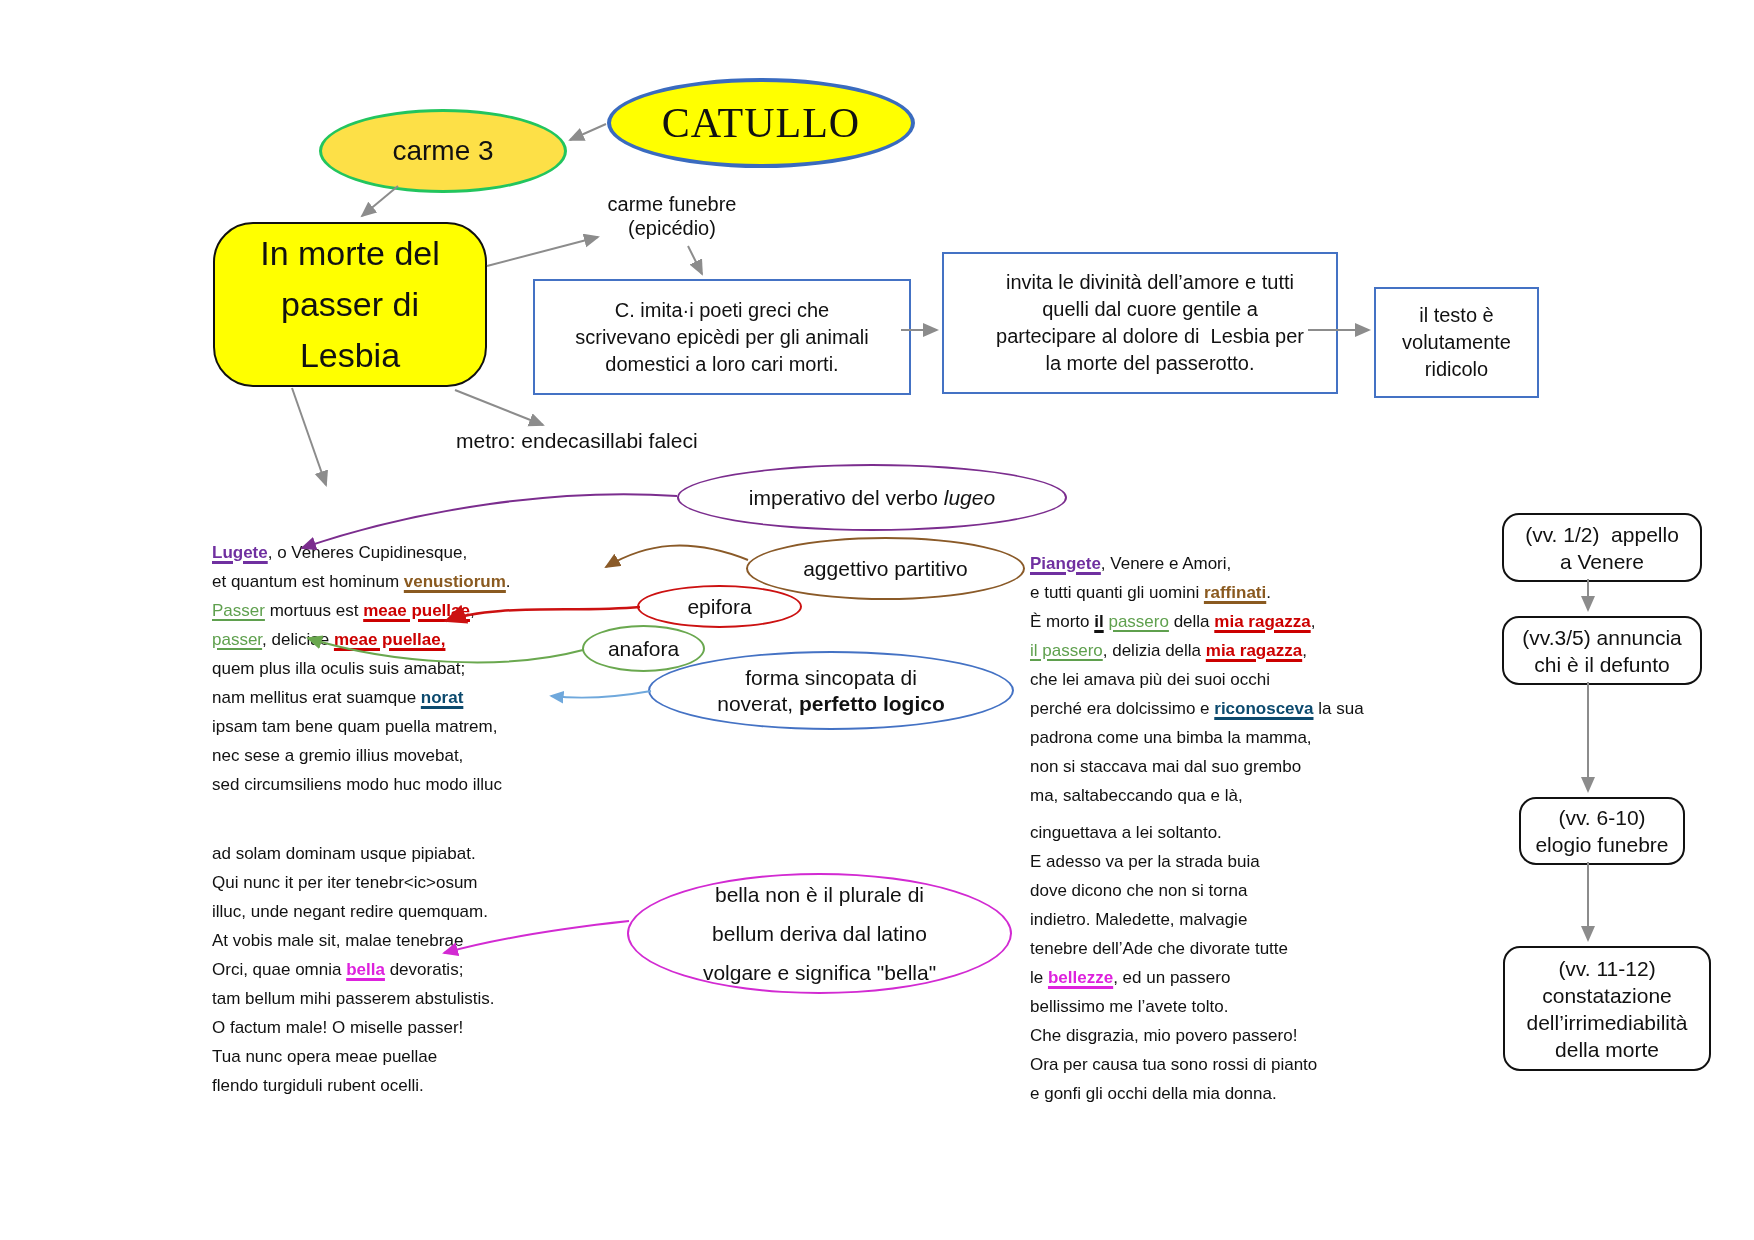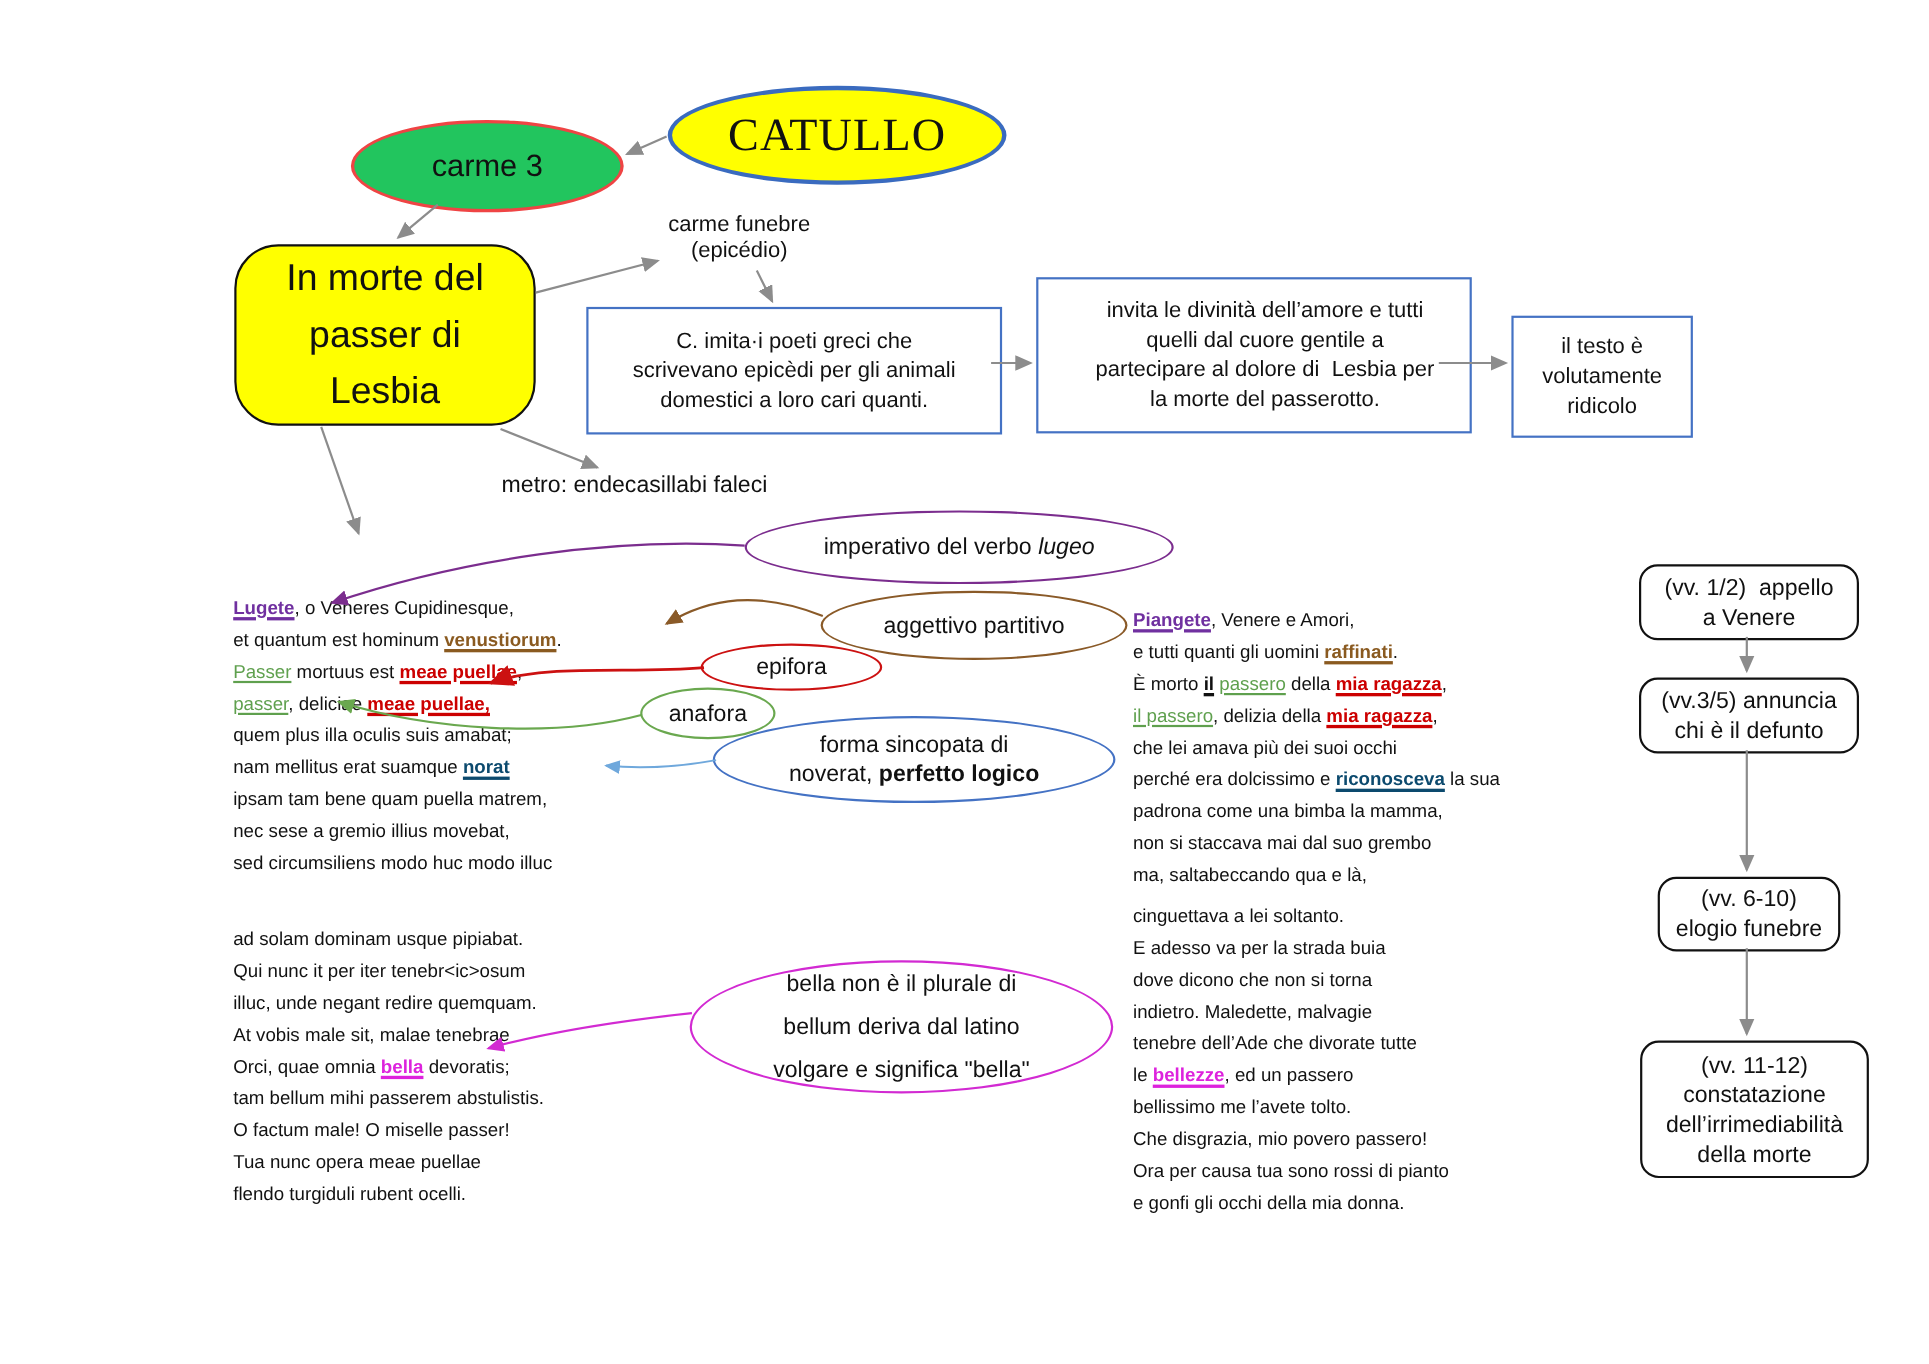--- a/index.html
+++ b/index.html
@@ -11,29 +11,29 @@
   .rect{position:absolute;background:#fff;display:flex;flex-direction:column;
         align-items:center;justify-content:center;text-align:center;z-index:2;}
   .tl{white-space:pre;}
   .textblock{position:absolute;font-size:17px;line-height:29px;z-index:2;white-space:pre;}
   .lbl{position:absolute;z-index:2;}
   .pre{white-space:pre-line;}
   
   .n-catullo{left:607px;top:78px;width:300px;height:82px;background:#ffff00;
              border:4px solid #3a6bbf;font-family:"Liberation Serif", serif;
              font-size:42px;letter-spacing:1px;}
-  .n-carme3{left:319px;top:109px;width:242px;height:78px;background:#22c55e;
-            border:3px solid #ef4444;font-size:28px;}
+  .n-carme3{left:319px;top:109px;width:242px;height:78px;background:#fde047;
+            border:3px solid #22c55e;font-size:28px;}
   .n-poem{left:213px;top:222px;width:270px;height:161px;background:#ffff00;
           border:2.5px solid #111;border-radius:40px;font-size:34px;line-height:51px;}
   .bluebox{border:2px solid #4472c4;font-size:20px;line-height:27px;padding:6px 4px;}
   .b-imita{left:533px;top:279px;width:366px;height:100px;}
   .b-invita{left:942px;top:252px;width:364px;height:126px;padding-left:24px;}
   .b-ridicolo{left:1374px;top:287px;width:153px;height:95px;}
-  .blackbox{border:2.5px solid #111;border-radius:17px;font-size:21px;line-height:27px;}
+  .blackbox{border:2.5px solid #111;border-radius:17px;font-size:21px;line-height:27px;margin-left:12px;}
   .s-a{left:1490px;top:513px;width:196px;height:65px;}
   .s-b{left:1490px;top:616px;width:196px;height:65px;}
   .s-c{left:1507px;top:797px;width:162px;height:64px;}
   .s-d{left:1491px;top:946px;width:204px;height:121px;}
   
   .a-imperativo{left:677px;top:464px;width:386px;height:63px;border:2.5px solid #7b2d8e;font-size:21px;}
   .a-aggettivo{left:746px;top:537px;width:275px;height:59px;border:2.5px solid #8a5a28;font-size:21px;}
   .a-epifora{left:637px;top:585px;width:161px;height:39px;border:2.5px solid #cc1111;font-size:21px;}
   .a-anafora{left:582px;top:625px;width:119px;height:43px;border:2.5px solid #6aa84f;font-size:21px;}
   .a-sincopata{left:648px;top:651px;width:362px;height:75px;border:2.5px solid #4472c4;font-size:21px;line-height:26px;}
@@ -62,21 +62,21 @@
 <div class="ell n-carme3">
   <span>carme 3</span>
 </div>
 <div class="rect n-poem pre">In morte del
 passer di
 Lesbia</div>
 <div class="lbl l-funebre pre">carme funebre
 (epicédio)</div>
 <div class="rect bluebox b-imita pre">C. imita·i poeti greci che
 scrivevano epicèdi per gli animali
-domestici a loro cari quanti.</div>
+domestici a loro cari morti.</div>
 <div class="rect bluebox b-invita pre">invita le divinità dell’amore e tutti
 quelli dal cuore gentile a
 partecipare al dolore di &nbsp;Lesbia per
 la morte del passerotto.</div>
 <div class="rect bluebox b-ridicolo pre">il testo è
 volutamente
 ridicolo</div>
 <div class="lbl l-metro">metro: endecasillabi faleci</div>
 
 <div class="ell a-imperativo">

